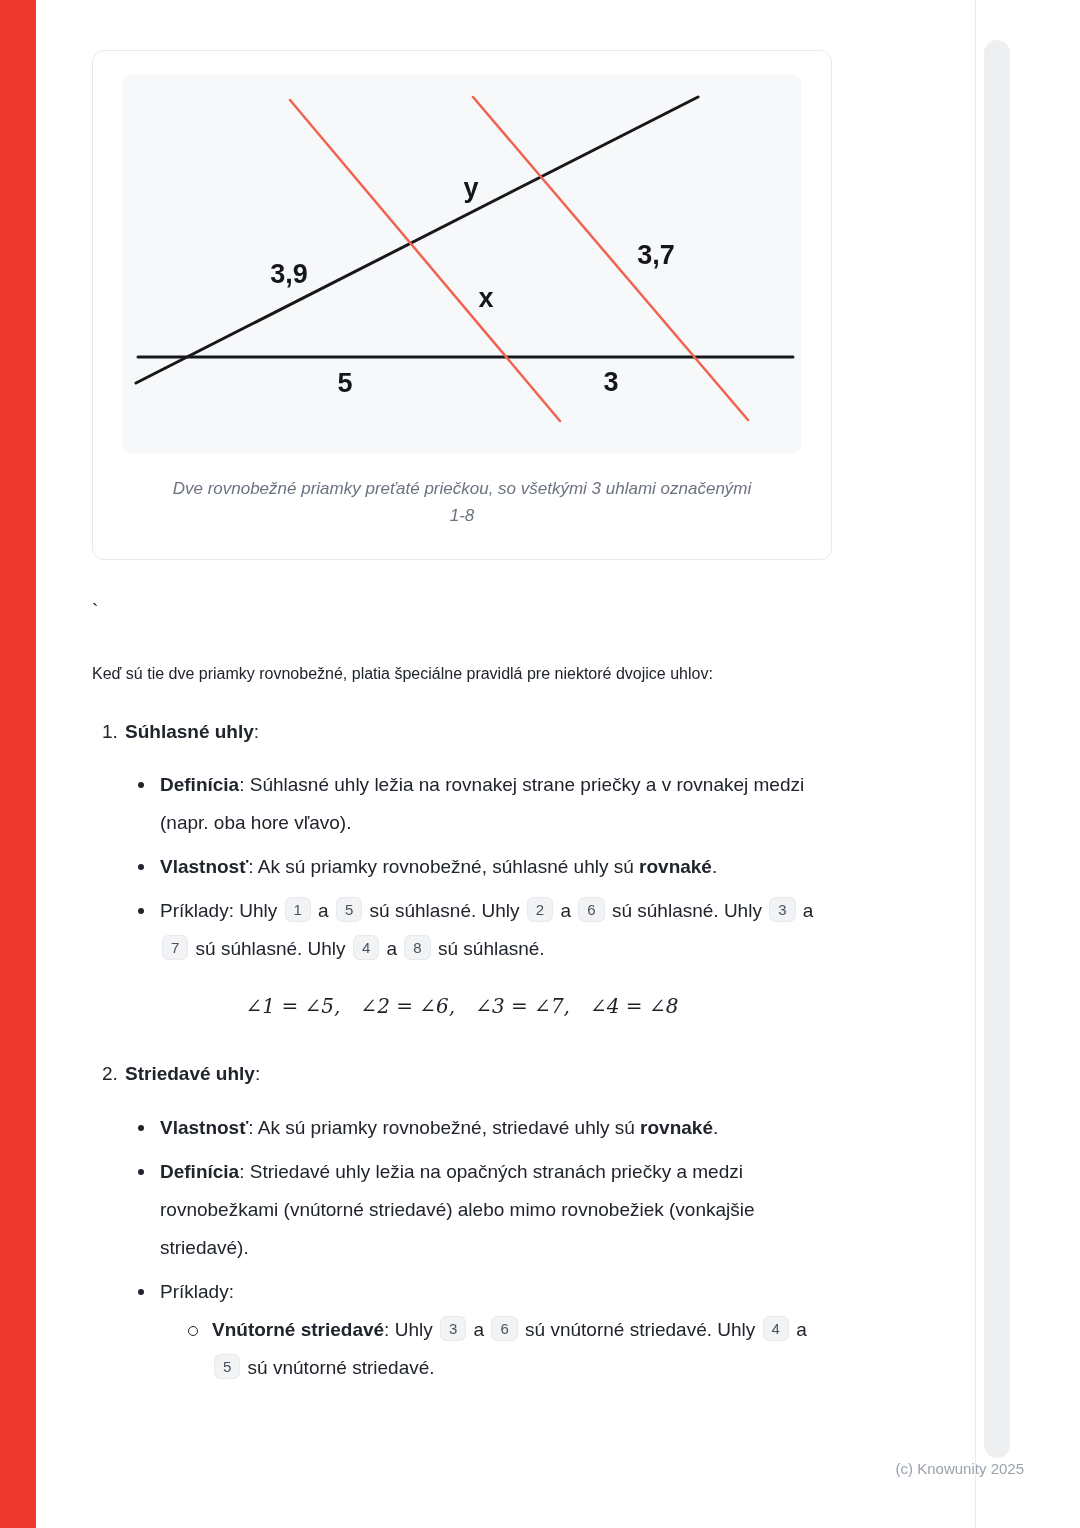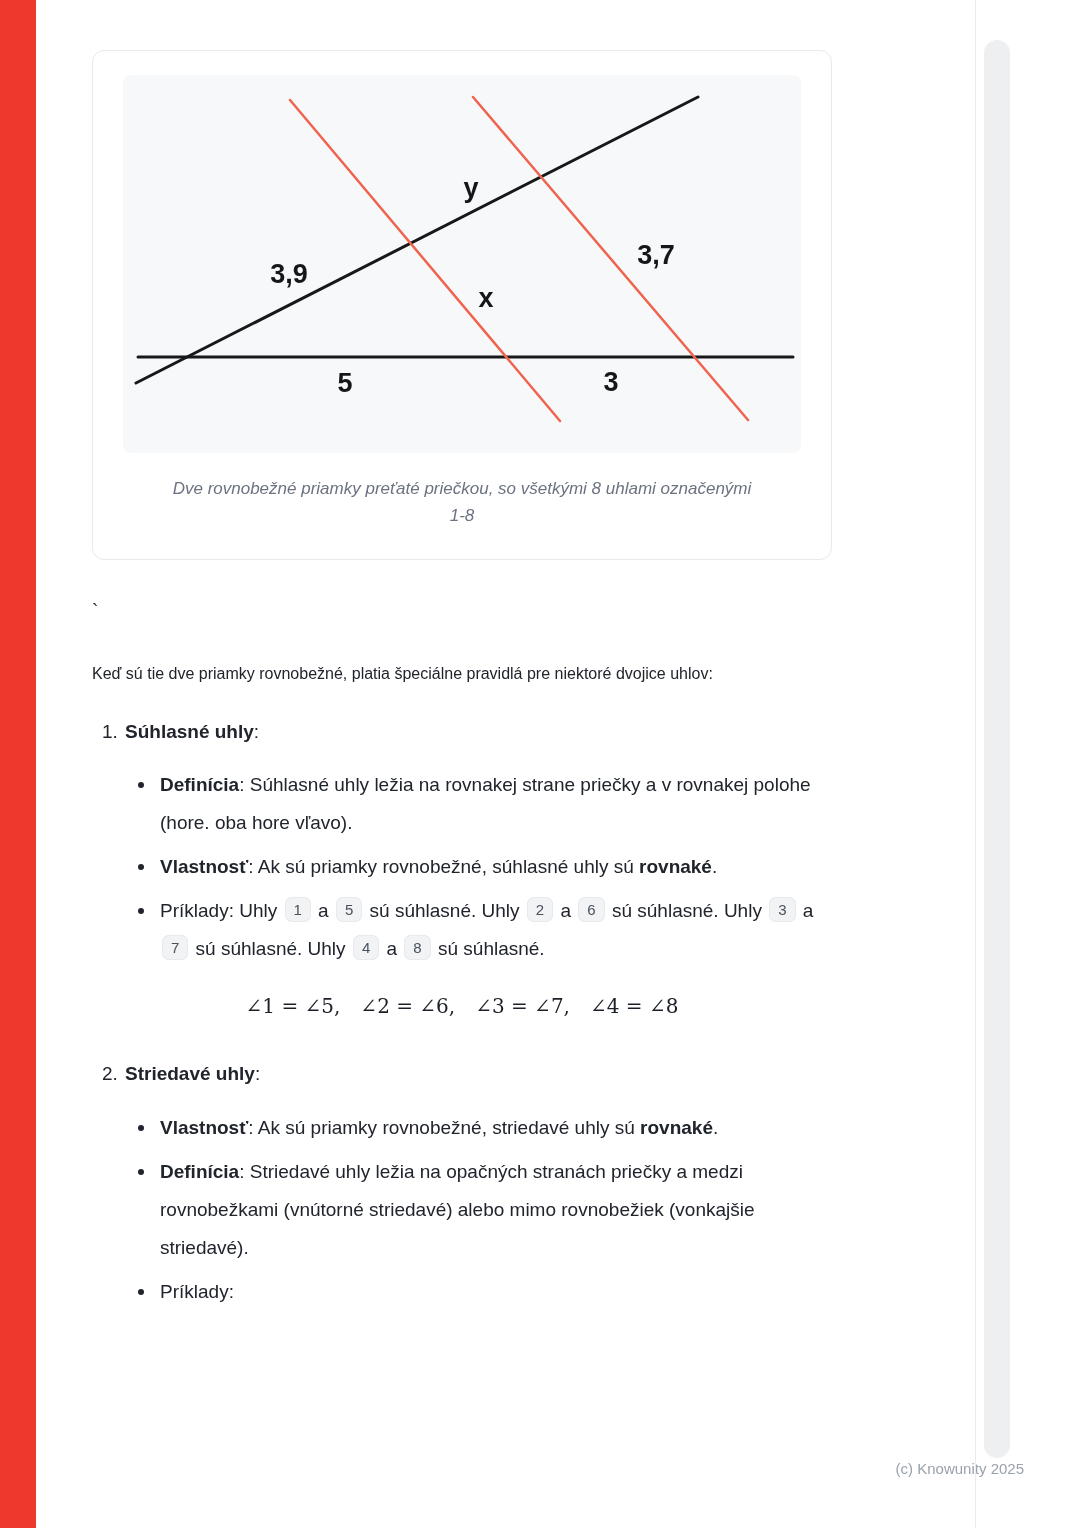--- a/index.html
+++ b/index.html
@@ -64,20 +64,21 @@
   .chip {
     display:inline-block; background:#f2f3f5; border-radius:7px;
     padding:0 9px; font-size:15px; line-height:25px; color:#4a515e;
     box-shadow:0 0 0 1px #e7e9ed inset; vertical-align:2px; margin:0 2px;
   }
 
   .math {
     font-family:"DejaVu Serif","DejaVu Sans", serif;
     font-size:20px; text-align:center; color:#1b1f27;
     margin:26px 0 38px;
+    font-style:italic;
   }
 
   .footer {
     position:absolute; top:1460px; right:56px;
     font-size:15px; color:#9aa2ac;
   }
 
   .scroll-divider {
     position:absolute; left:975px; top:0; width:1px; height:100%;
     background:#e9ebee;
@@ -103,55 +104,56 @@
         <line x1="350" y1="22" x2="625" y2="345" stroke-width="2.5" stroke-linecap="round" stroke="#f0634e"></line>
         <text class="fig-label" x="348" y="122">y</text>
         <text class="fig-label" x="533" y="189">3,7</text>
         <text class="fig-label" x="166" y="208">3,9</text>
         <text class="fig-label" x="363" y="232">x</text>
         <text class="fig-label" x="222" y="317">5</text>
         <text class="fig-label" x="488" y="316">3</text>
       </svg>
     </div>
     <div class="figure-caption">
-      <span>Dve rovnobežné priamky preťaté priečkou, so všetkými 8 uhlami označenými</span><br>
+      <span>Dve rovnobežné priamky preťaté priečkou, so všetkými 3 uhlami označenými</span><br>
       <span>1-8</span>
     </div>
   </div>
 
   <div class="stray">`</div>
 
   <p class="intro">Keď sú tie dve priamky rovnobežné, platia špeciálne pravidlá pre niektoré dvojice uhlov:</p>
 
   <div class="oitem">
     <span class="onum">1.</span>
     <div><span class="b">Súhlasné uhly</span><span>:</span></div>
   </div>
 
   <div class="ulist">
-    <div class="ubullet"><span class="b">Definícia</span><span>: Súhlasné uhly ležia na rovnakej strane priečky a v rovnakej polohe (hore. oba hore vľavo).</span></div>
+    <div class="ubullet"><span class="b">Definícia</span><span>: Súhlasné uhly ležia na rovnakej strane priečky a v rovnakej medzi (napr. oba hore vľavo).</span></div>
 
     <div class="ubullet"><span class="b">Vlastnosť</span><span>: Ak sú priamky rovnobežné, súhlasné uhly sú </span><span class="b">rovnaké</span><span>.</span></div>
 
     <div class="ubullet"><span class="i">Príklady</span><span>: Uhly </span><span class="chip">1</span><span> a </span><span class="chip">5</span><span> sú súhlasné. Uhly </span><span class="chip">2</span><span> a </span><span class="chip">6</span><span> sú súhlasné. Uhly </span><span class="chip">3</span><span> a </span><span class="chip">7</span><span> sú súhlasné. Uhly </span><span class="chip">4</span><span> a </span><span class="chip">8</span><span> sú súhlasné.</span></div>
   </div>
 
   <div class="math">∠1 = ∠5, ∠2 = ∠6, ∠3 = ∠7, ∠4 = ∠8</div>
 
   <div class="oitem">
     <span class="onum">2.</span>
     <div><span class="b">Striedavé uhly</span><span>:</span></div>
   </div>
 
   <div class="ulist">
     <div class="ubullet"><span class="b">Vlastnosť</span><span>: Ak sú priamky rovnobežné, striedavé uhly sú </span><span class="b">rovnaké</span><span>.</span></div>
 
     <div class="ubullet"><span class="b">Definícia</span><span>: Striedavé uhly ležia na opačných stranách priečky a medzi rovnobežkami (vnútorné striedavé) alebo mimo rovnobežiek (vonkajšie striedavé).</span></div>
 
     <div class="ubullet"><span class="i">Príklady</span><span>:</span>
+      <div class="ubullet sub"><span class="b">Vnútorné striedavé</span><span>: Uhly </span><span class="chip">3</span><span> a </span><span class="chip">6</span><span> sú vnútorné striedavé. Uhly </span><span class="chip">4</span><span> a </span><span class="chip">5</span><span> sú vnútorné striedavé.</span></div>
     </div>
   </div>
 
 </div>
 
 <div class="footer">(c) Knowunity 2025</div>
 
 <div class="scroll-divider"></div>
 <div class="scroll-thumb"></div>
 

